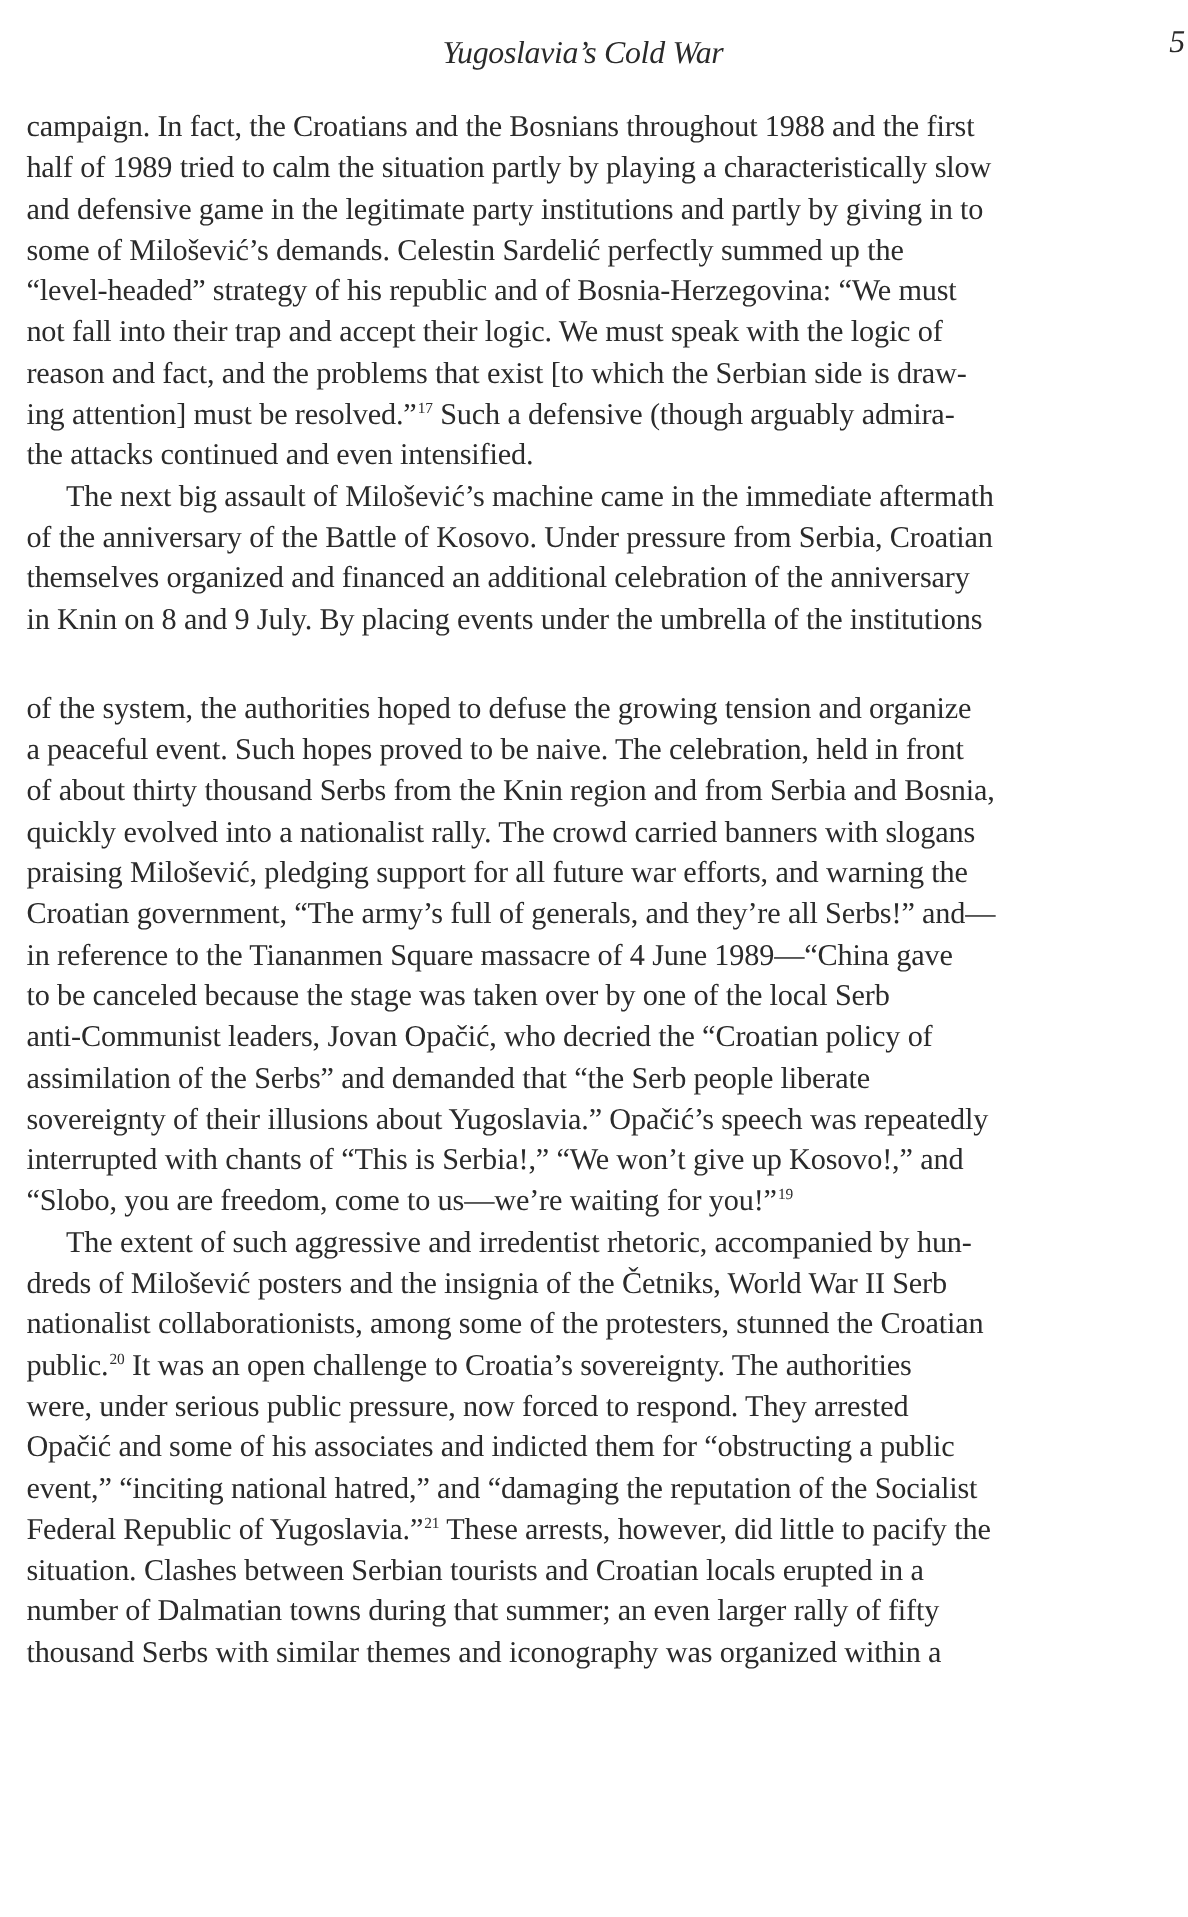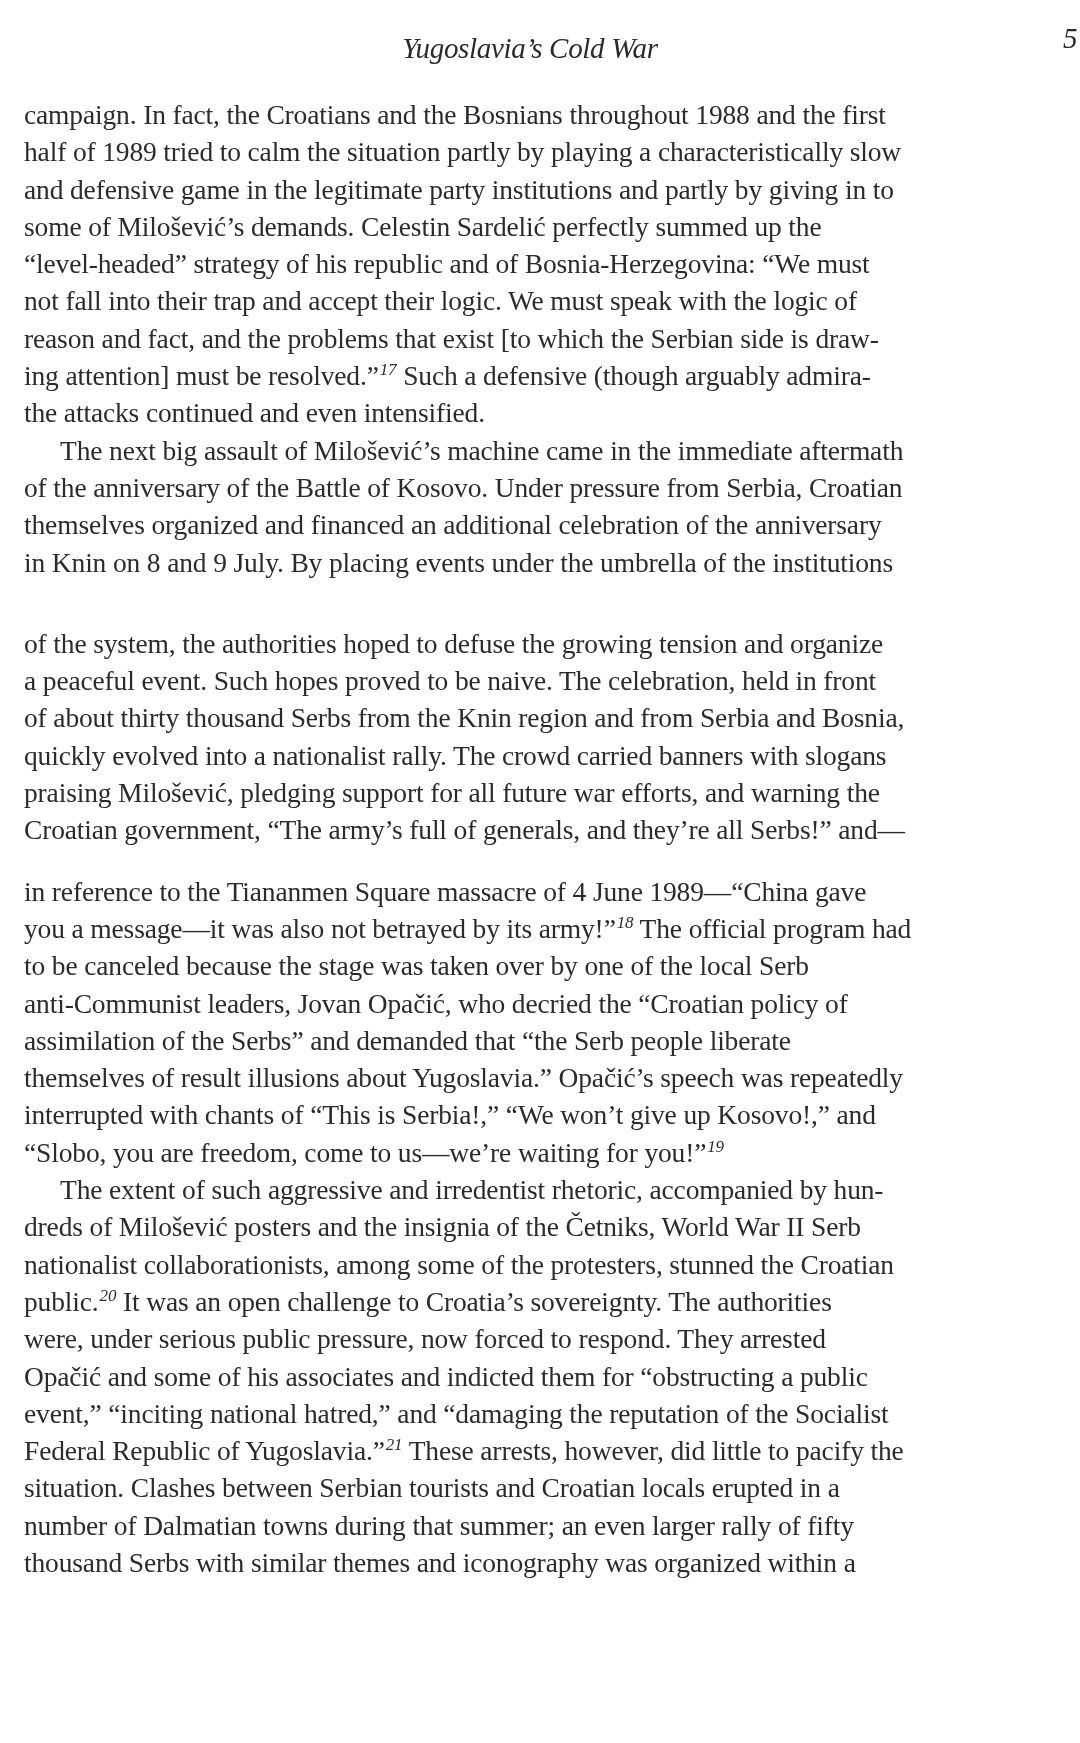--- a/index.html
+++ b/index.html
@@ -52,27 +52,26 @@
       text-align-last: justify;
       letter-spacing: -0.15px;
     }
     .line.last {
       text-align-last: left;
     }
     .line.indent {
       padding-left: 36px;
     }
     sup.fn {
-      font-size: 17px;
+      font-size: 14px;
       vertical-align: 0;
       position: relative;
       top: -10px;
       margin-left: 1px;
       line-height: 0;
-      font-style: italic;
     }
   </style>
 </head>
 <body>
 
 <div class="running-head">Yugoslavia’s Cold War</div>
 <div class="page-number">5</div>
 
 <div class="body-text">
 
@@ -92,26 +91,25 @@
     <span class="line indent" style="word-spacing: 0px; text-align-last: left; text-align: left;">The next big assault of Milošević’s machine came in the immediate aftermath</span>
     <span class="line" style="word-spacing: 0px; text-align-last: left; text-align: left;">of the anniversary of the Battle of Kosovo. Under pressure from Serbia, Croatian</span>
     <span class="line" style="word-spacing: 0px; text-align-last: left; text-align: left;">themselves organized and financed an additional celebration of the anniversary</span>
     <span class="line" style="word-spacing: 0px; text-align-last: left; text-align: left;">in Knin on 8 and 9 July. By placing events under the umbrella of the institutions</span>
     <span class="line" style="word-spacing: 0px; text-align-last: left; text-align: left; margin-top: 44px;">of the system, the authorities hoped to defuse the growing tension and organize</span>
     <span class="line" style="word-spacing: 0px; text-align-last: left; text-align: left;">a peaceful event. Such hopes proved to be naive. The celebration, held in front</span>
     <span class="line" style="word-spacing: 0px; text-align-last: left; text-align: left;">of about thirty thousand Serbs from the Knin region and from Serbia and Bosnia,</span>
     <span class="line" style="word-spacing: 0px; text-align-last: left; text-align: right;">quickly evolved into a nationalist rally. The crowd carried banners with slogans</span>
     <span class="line" style="word-spacing: 0px; text-align-last: left; text-align: left;">praising Milošević, pledging support for all future war efforts, and warning the</span>
     <span class="line" style="word-spacing: 0px; text-align-last: left; text-align: left;">Croatian government, “The army’s full of generals, and they’re all Serbs!” and—</span>
-    <span class="line" style="word-spacing: 0px; text-align-last: left; text-align: center; margin-top: 24px;">in reference to the Tiananmen Square massacre of 4 June 1989—“China gave</span>
-    <span class="line" style="word-spacing: 0px; letter-spacing: -0.150198px; text-align-last: left; text-align: left;"><span>you a message—it was also not betrayed by its army!”</span><sup class="fn">18</sup><span> The official program had</span></span>
+    <span class="line" style="word-spacing: 0px; text-align-last: left; text-align: center;">in reference to the Tiananmen Square massacre of 4 June 1989—“China gave</span>
     <span class="line" style="word-spacing: 0px; text-align-last: left; text-align: left;">to be canceled because the stage was taken over by one of the local Serb</span>
     <span class="line" style="word-spacing: 0px; text-align-last: left; text-align: left;">anti-Communist leaders, Jovan Opačić, who decried the “Croatian policy of</span>
     <span class="line" style="word-spacing: 0px; text-align-last: left; text-align: left;">assimilation of the Serbs” and demanded that “the Serb people liberate</span>
-    <span class="line" style="word-spacing: 0px; text-align-last: left; text-align: left;">themselves of result illusions about Yugoslavia.” Opačić’s speech was repeatedly</span>
+    <span class="line" style="word-spacing: 0px; text-align-last: left; text-align: left;">sovereignty of their illusions about Yugoslavia.” Opačić’s speech was repeatedly</span>
     <span class="line" style="word-spacing: 0px; text-align-last: left; text-align: left;">interrupted with chants of “This is Serbia!,” “We won’t give up Kosovo!,” and</span>
     <span class="line last"><span>“Slobo, you are freedom, come to us—we’re waiting for you!”</span><sup class="fn">19</sup></span>
   </div>
 
   <div>
     <span class="line indent" style="word-spacing: 0px; text-align-last: left; text-align: left;">The extent of such aggressive and irredentist rhetoric, accompanied by hun-</span>
     <span class="line" style="word-spacing: 0px; text-align-last: left; text-align: left;">dreds of Milošević posters and the insignia of the Četniks, World War II Serb</span>
     <span class="line" style="word-spacing: 0px; text-align-last: left; text-align: left;">nationalist collaborationists, among some of the protesters, stunned the Croatian</span>
     <span class="line" style="word-spacing: 0px; text-align-last: left; text-align: left;"><span>public.</span><sup class="fn">20</sup><span> It was an open challenge to Croatia’s sovereignty. The authorities</span></span>
     <span class="line" style="word-spacing: 0px; text-align-last: left; text-align: left;">were, under serious public pressure, now forced to respond. They arrested</span>

